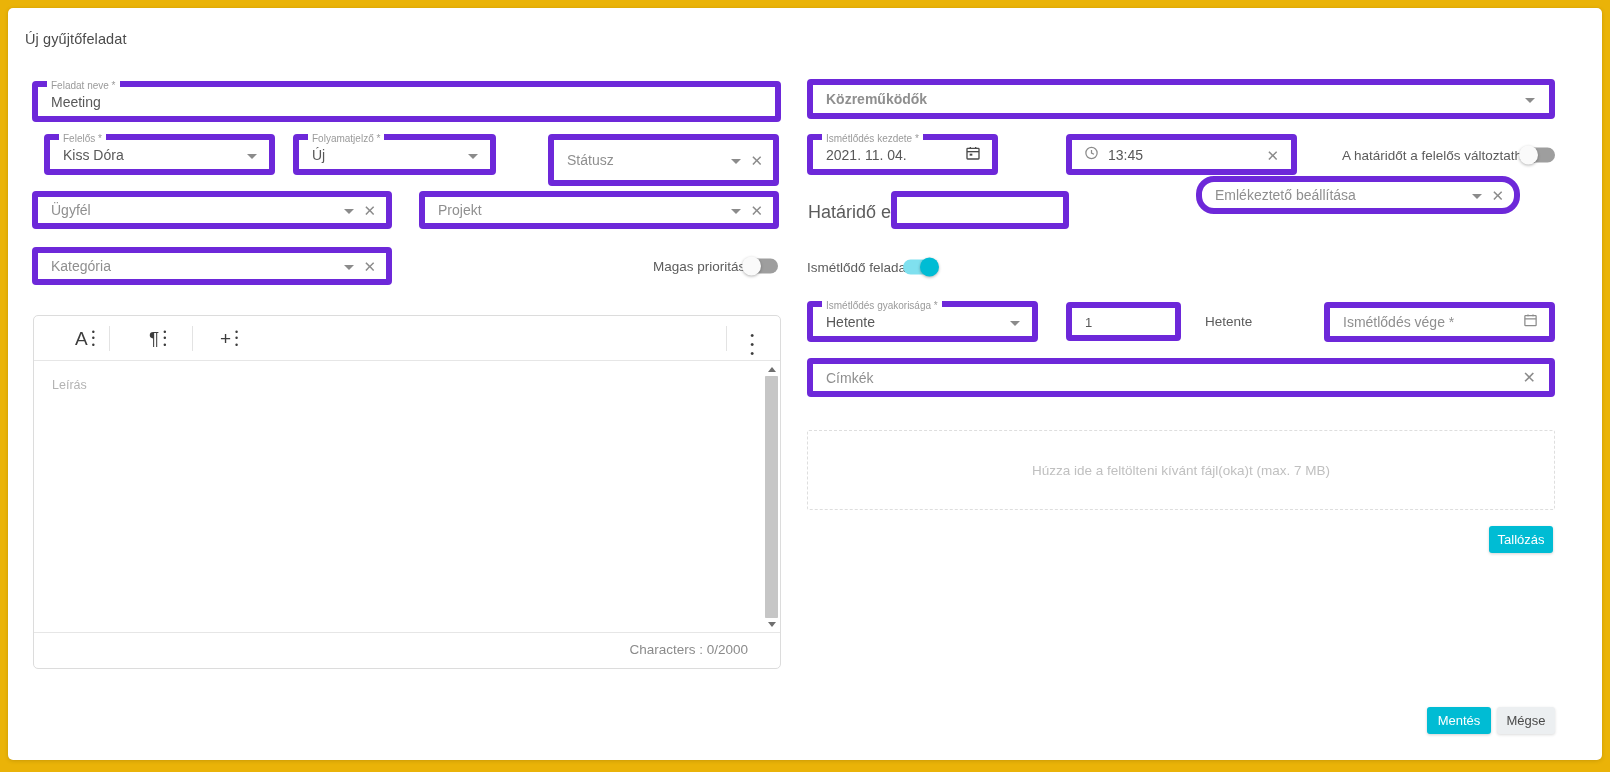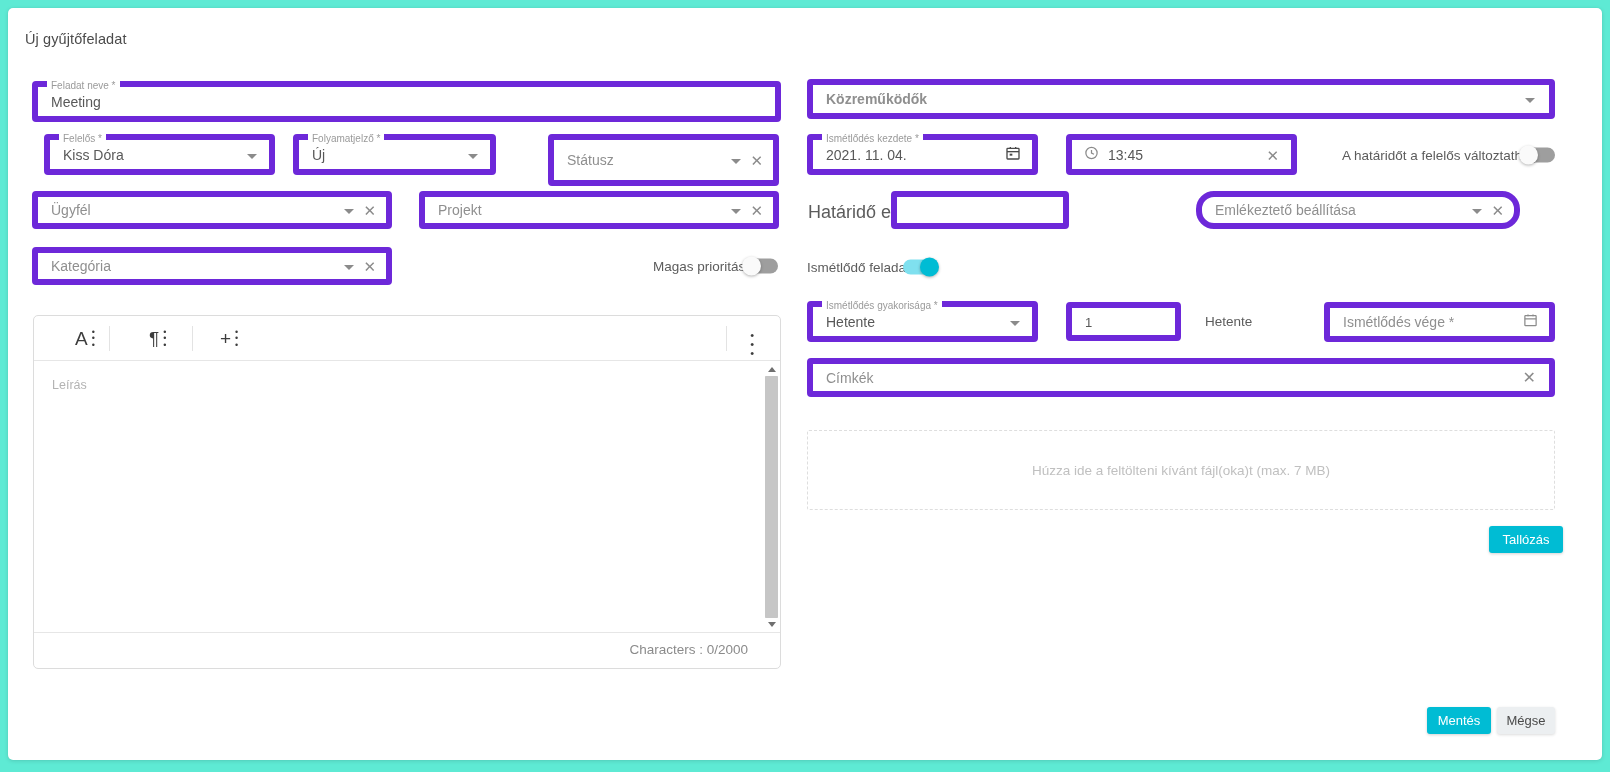--- a/index.html
+++ b/index.html
@@ -6,21 +6,21 @@
   html, body {
     margin: 0; padding: 0;
     width: 1610px; height: 772px;
     background: #f2f2f2;
     font-family: "Liberation Sans", sans-serif;
     overflow: hidden;
   }
   .page {
     position: relative;
     width: 1610px; height: 772px;
-    background: #5eead4;
+    background: #eab308;
   }
   .card {
     position: absolute;
     left: 8px; top: 8px;
     width: 1594px; height: 752px;
     background: #ffffff;
     border-radius: 5px;
     box-shadow: 0 1px 4px rgba(0,0,0,0.13), 0 0 1px rgba(0,0,0,0.10);
   }
   .dialog-title {
@@ -325,21 +325,21 @@
       <div class="editor-footer">
         <span class="char-count">Characters : 0/2000</span>
       </div>
     </div>
 
     <div class="fld" style="left:799px; top:71px; width:748px; height:40px;font-weight:bold;">
       <span class="val ph">Közreműködők</span>
       <span class="caret" style="right:14px;"></span>
     </div>
 
-    <div class="fld" style="left:799px; top:126px; width:231px; height:41px;text-align:center;">
+    <div class="fld" style="left:799px; top:126px; width:191px; height:41px;text-align:center;">
       <span class="legend"><span>Ismétlődés kezdete</span> <span class="req">*</span></span>
       <span class="val">2021. 11. 04.</span>
       <span class="cal-icon" style="right:11px;">
         <svg width="16" height="16" viewBox="0 0 24 24" fill="none" stroke="#4a4a4a" stroke-width="2">
           <rect x="3" y="5" width="18" height="16" rx="1"></rect>
           <line x1="3" y1="10" x2="21" y2="10"></line>
           <line x1="8" y1="3" x2="8" y2="6"></line>
           <line x1="16" y1="3" x2="16" y2="6"></line>
           <rect x="7" y="13" width="4" height="3" fill="#4a4a4a" stroke="none"></rect>
         </svg>
@@ -362,21 +362,21 @@
       <span class="toggle off" style="right:0;">
         <span class="knob"></span>
       </span>
     </div>
 
     <span style="position:absolute; left:800px; top:194px; font-size:18px; color:#5c5c5c;">Határidő előtt</span>
     <div class="fld" style="left:883px; top:183px; width:178px; height:38px;">
       <span class="val"></span>
     </div>
 
-    <div class="fld" style="left:1188px; top:183px; width:324px; height:38px;border-radius:18px;">
+    <div class="fld" style="left:1188px; top:168px; width:324px; height:38px;border-radius:18px;">
       <span class="val ph">Emlékeztető beállítása</span>
       <span class="caret" style="right:32px;"></span>
       <span class="clear" style="right:10px;">✕</span>
     </div>
 
     <div style="position:absolute; left:799px; top:241px; width:130px; height:36px;">
       <span class="tgl-label" style="left:0;">Ismétlődő feladat</span>
       <span class="toggle on" style="right:0;">
         <span class="knob"></span>
       </span>
@@ -408,21 +408,21 @@
 
     <div class="fld" style="left:799px; top:350px; width:748px; height:39px;">
       <span class="val ph">Címkék</span>
       <span class="clear" style="right:13px; font-size:16px;">✕</span>
     </div>
 
     <div class="dropzone">
       <span class="dz-text">Húzza ide a feltölteni kívánt fájl(oka)t (max. 7 MB)</span>
     </div>
 
-    <div class="btn btn-primary" style="left:1481px; top:518px; width:74px; height:27px;">
+    <div class="btn btn-primary" style="left:1481px; top:518px; width:64px; height:27px;">
       <span>Tallózás</span>
     </div>
 
     <div class="btn btn-primary" style="left:1419px; top:699px; width:64px; height:27px;">
       <span>Mentés</span>
     </div>
     <div class="btn btn-plain" style="left:1489px; top:699px; width:58px; height:27px;">
       <span>Mégse</span>
     </div>
 

